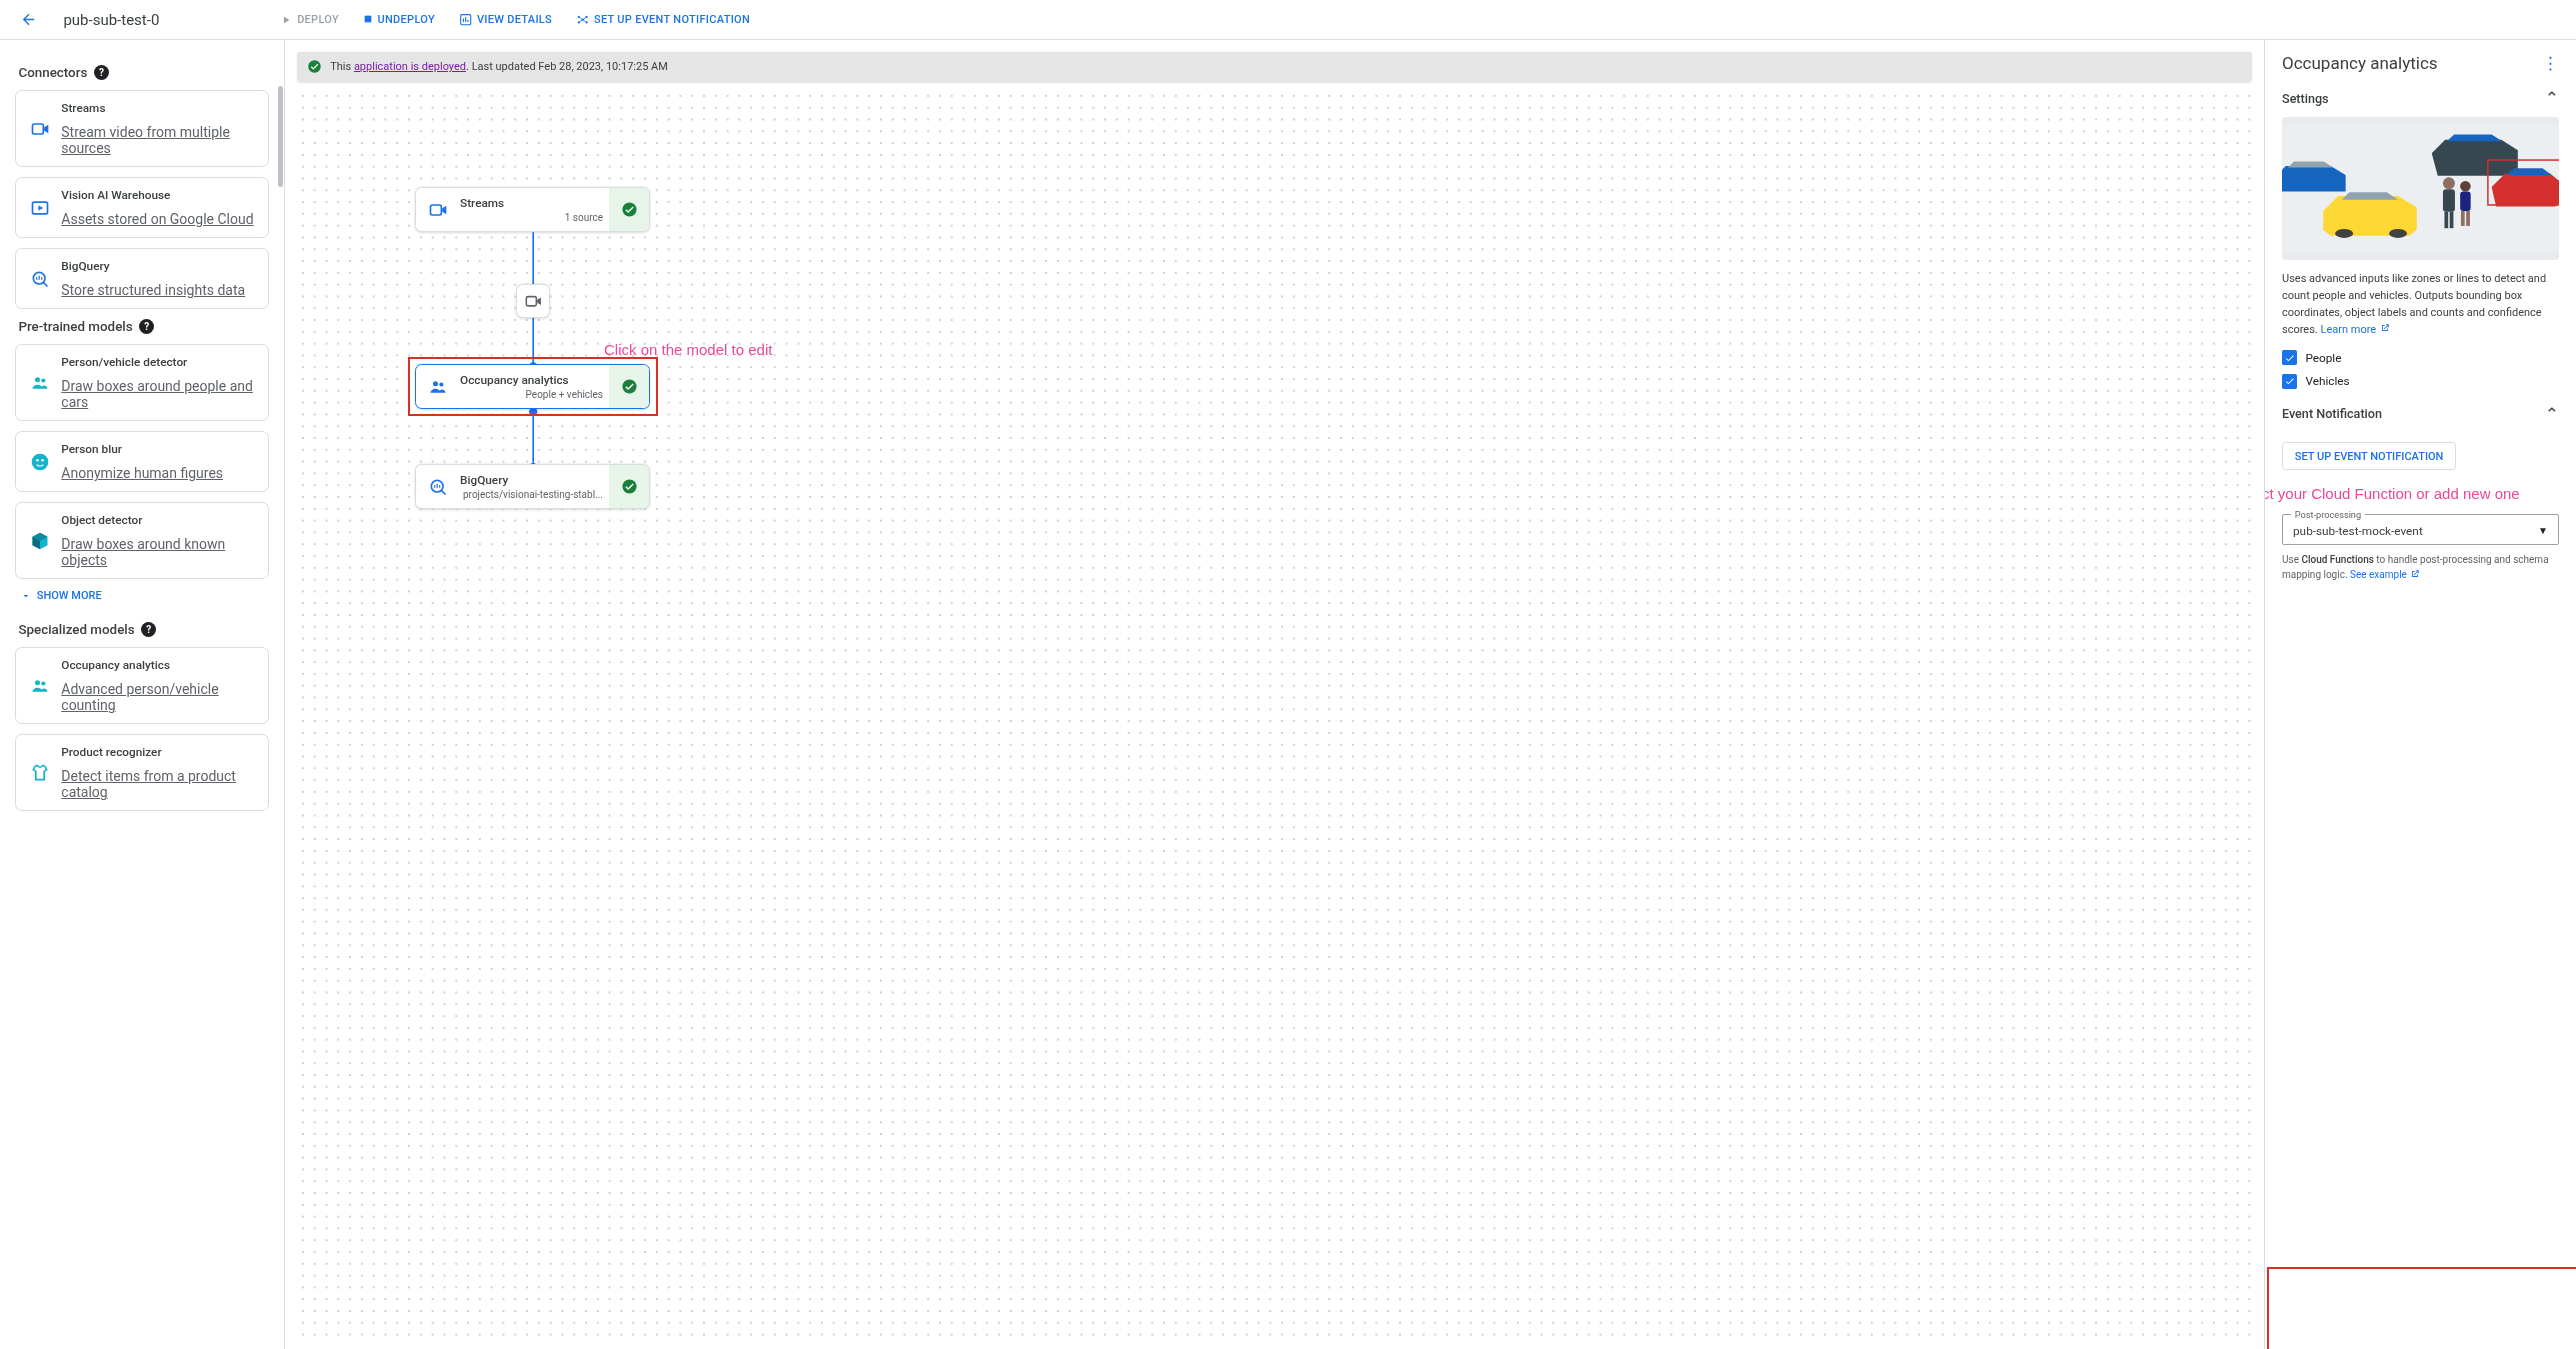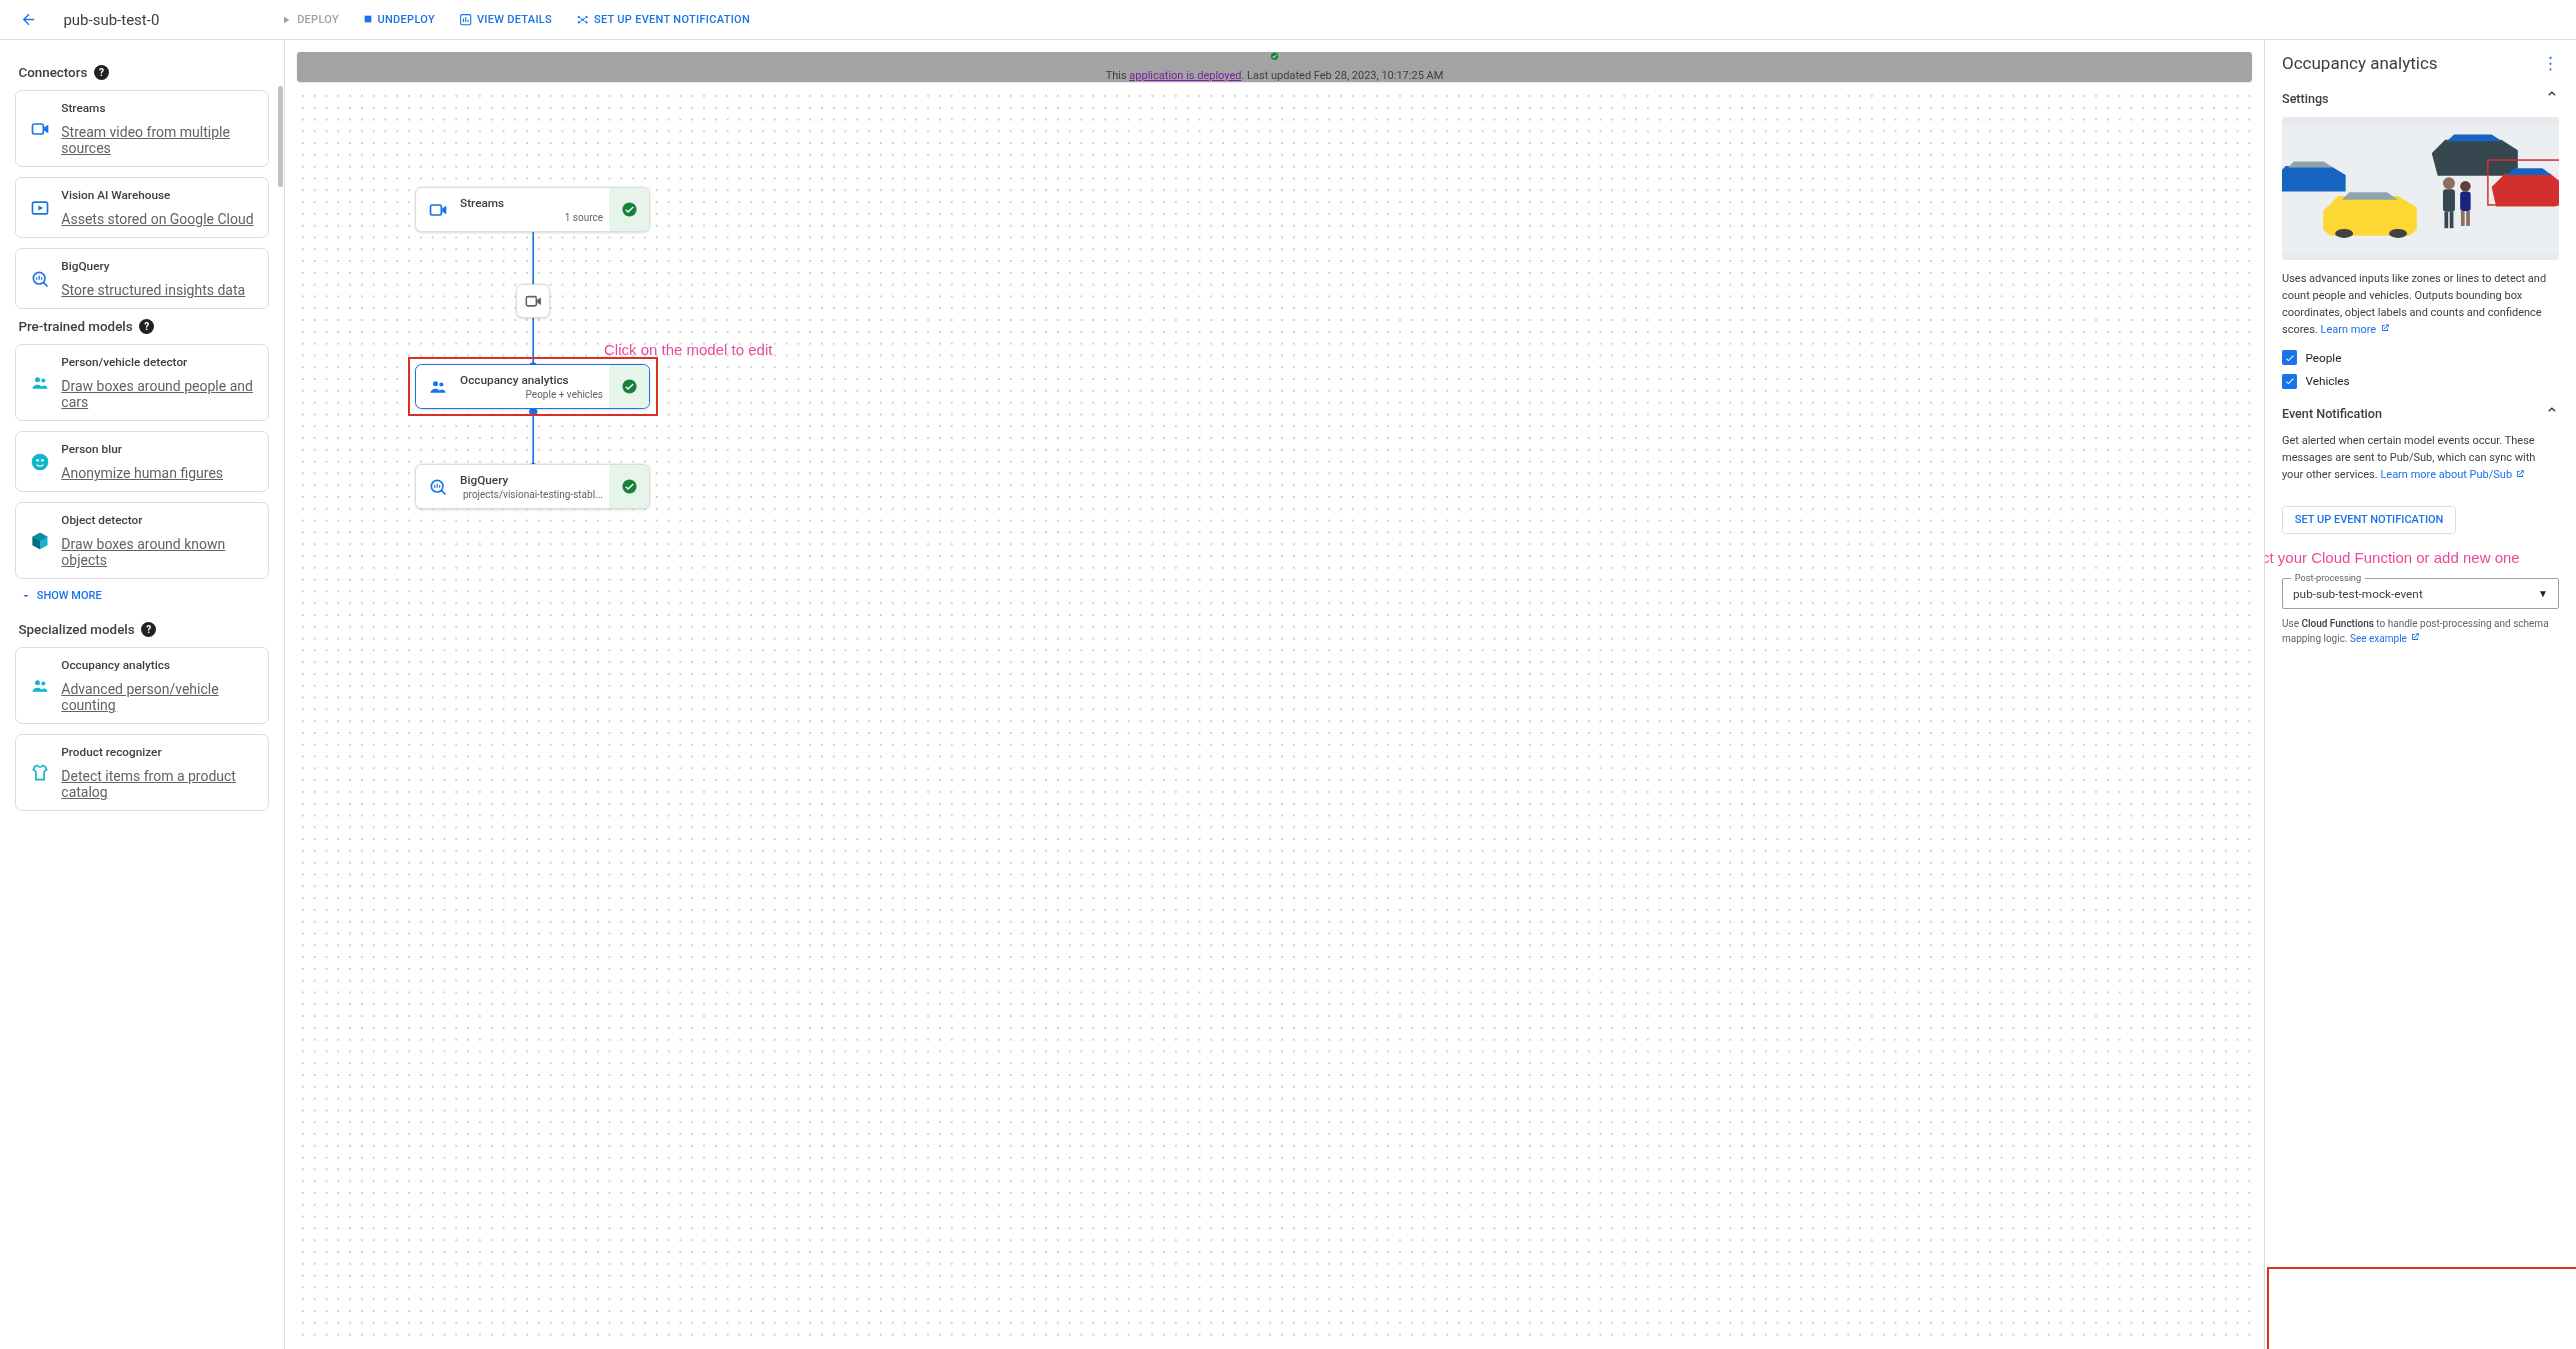--- a/index.html
+++ b/index.html
@@ -15,21 +15,21 @@
   .main { display:flex; flex:1; min-height:0; }
   .sidebar { width:285px; border-right:0.8px solid #dadce0; padding:17px 15px 34px 15px; overflow:auto; }
   .section-header { display:flex; align-items:center; gap:6.7px; font-size:13.4px; font-weight:500; color:#3c4043; margin:8.4px 0 10px 3.4px;}
   .help-badge { width:15px; height:15px; border-radius:50%; background:#202124; color:#fff; font-size:10px; font-weight:700; display:flex; align-items:center; justify-content:center; }
   .card { border:0.8px solid #dadce0; border-radius:6.7px; padding:10px 11.8px; display:flex; gap:10px; align-items:center; margin-bottom:10px; cursor:pointer; background:#fff;}
   .card-icon { width:23.5px; height:23.5px; display:flex; align-items:center; justify-content:center; flex-shrink:0;}
   .card-text .t { font-size:11.8px; font-weight:500; color:#3c4043; }
   .card-text .s { font-size:14px; color:#5f6368; margin-top:9px;text-decoration:underline;}
   .show-more { color:#1a73e8; font-size:11px; font-weight:500; display:flex; align-items:center; gap:5px; margin:6.7px 0 20px 5px; cursor:pointer;}
   .canvas-wrap { flex:1; position:relative; overflow:hidden; border-right:0.8px solid #dadce0;}
-  .status-bar { position:absolute; top:11.8px; left:11.8px; right:11.8px; height:30px; background:#a3a3a3; border-radius:3.4px; box-shadow:0 0.8px 1.7px rgba(0,0,0,.1); display:flex; align-items:center; padding:0 10px; gap:8.4px; z-index:5; font-size:11px; color:#3c4043;flex-direction:column;}
+  .status-bar { position:absolute; top:11.8px; left:11.8px; right:11.8px; height:30px; background:#e5e5e5; border-radius:3.4px; box-shadow:0 0.8px 1.7px rgba(0,0,0,.1); display:flex; align-items:center; padding:0 10px; gap:8.4px; z-index:5; font-size:11px; color:#3c4043;}
   .status-bar a { color:#7b1fa2; }
   .dot-grid { position:absolute; inset:50px 11.8px 11.8px 11.8px; background-image: radial-gradient(#d0d0d0 0.8px, transparent 0.8px); background-size:11.8px 11.8px; }
   .node { position:absolute; width:235px; background:#fff; border:0.8px solid #dadce0; border-radius:6.7px; box-shadow: 0 0.8px 2.5px rgba(0,0,0,.15); display:flex; align-items:center; overflow:hidden;}
   .node .ic { width:44px; display:flex; align-items:center; justify-content:center;}
   .node .tx { flex:1; padding:8.4px 0;}
   .node .tx .nt { font-weight:500; font-size:11.8px; color:#3c4043;}
   .node .tx .ns { font-size:10px; color:#5f6368; margin-top:1.7px; white-space:nowrap; overflow:hidden; text-overflow:ellipsis; max-width:143px;text-align:right;}
   .node .chk { width:40px; background:#e6f4ea; align-self:stretch; display:flex; align-items:center; justify-content:center;}
   .node.selected { border:1.7px solid #1a73e8;}
   .mini-node { position:absolute; width:34px; height:34px; background:#fff; border:0.8px solid #dadce0; border-radius:6.7px; box-shadow:0 0.8px 2.5px rgba(0,0,0,.15); display:flex; align-items:center; justify-content:center;}
@@ -392,25 +392,20 @@
               <path fill="#fff" d="M9 16.2l-3.5-3.5L4 14l5 5 11-11-1.5-1.5z"></path>
             </svg>
           </div>
         <span>Vehicles</span>
       </div>
 
       <div class="psection-head" style="margin-top:15px;">
         <span>Event Notification</span>
         <span class="chev">⌃</span>
       </div>
-      <div class="desc">
-        <span>Get alerted when certain model events occur. These messages are sent to Pub/Sub, which can sync with your other services. </span><a href="#" class="lnk"><span>Learn more about Pub/Sub</span><span class="ext-icon"><svg width="10" height="10" viewBox="0 0 24 24">
-                <path fill="#1a73e8" d="M14 3v2h3.6L9 13.6 10.4 15 19 6.4V10h2V3zM5 5h6v2H7v10h10v-4h2v6H5z"></path>
-              </svg></span></a>
-      </div>
       <div class="btn-outline">SET UP EVENT NOTIFICATION</div>
 
       <div class="annot" style="position:relative; left:-50px; margin-bottom:3.4px; white-space:nowrap;">Select your Cloud Function or add new one</div>
       <div class="redbox" style="left:1.7px; right:-1.7px; height:87px; bottom:-5px; position:absolute;"></div>
 
       <div class="select-field">
         <div class="select-label">Post-processing</div>
         <div class="select-value">pub-sub-test-mock-event</div>
         <div class="select-caret">▼</div>
       </div>

